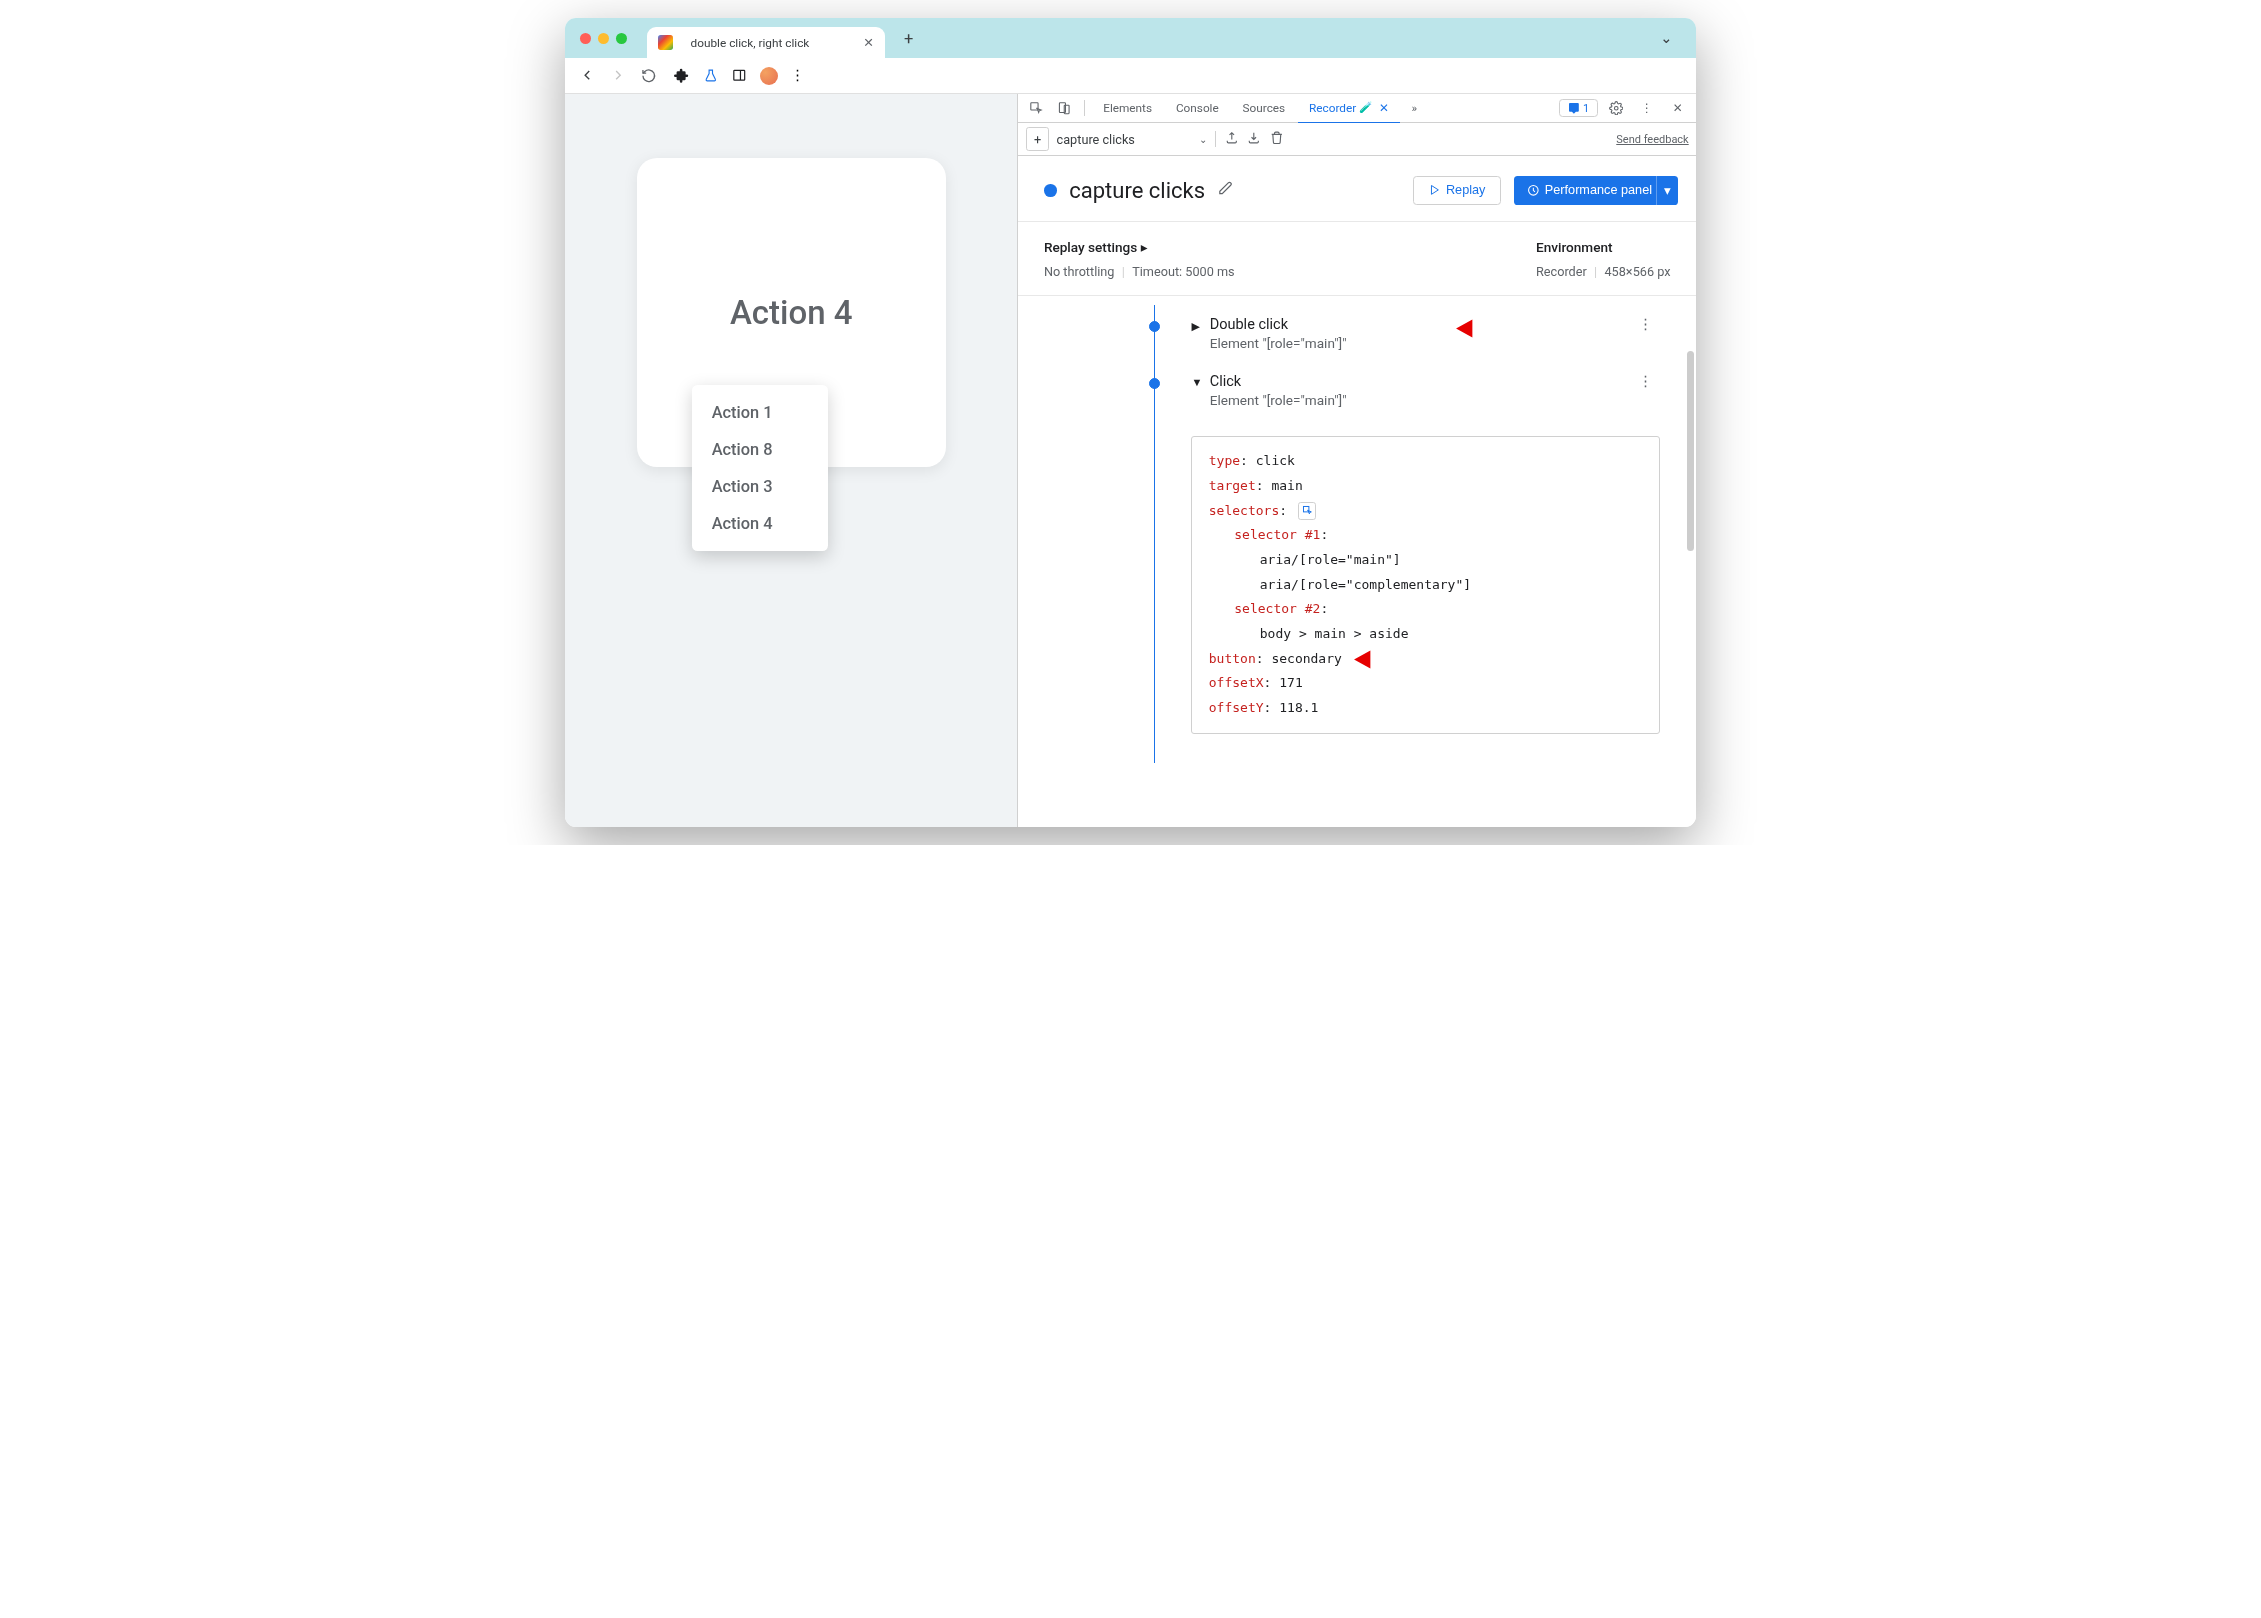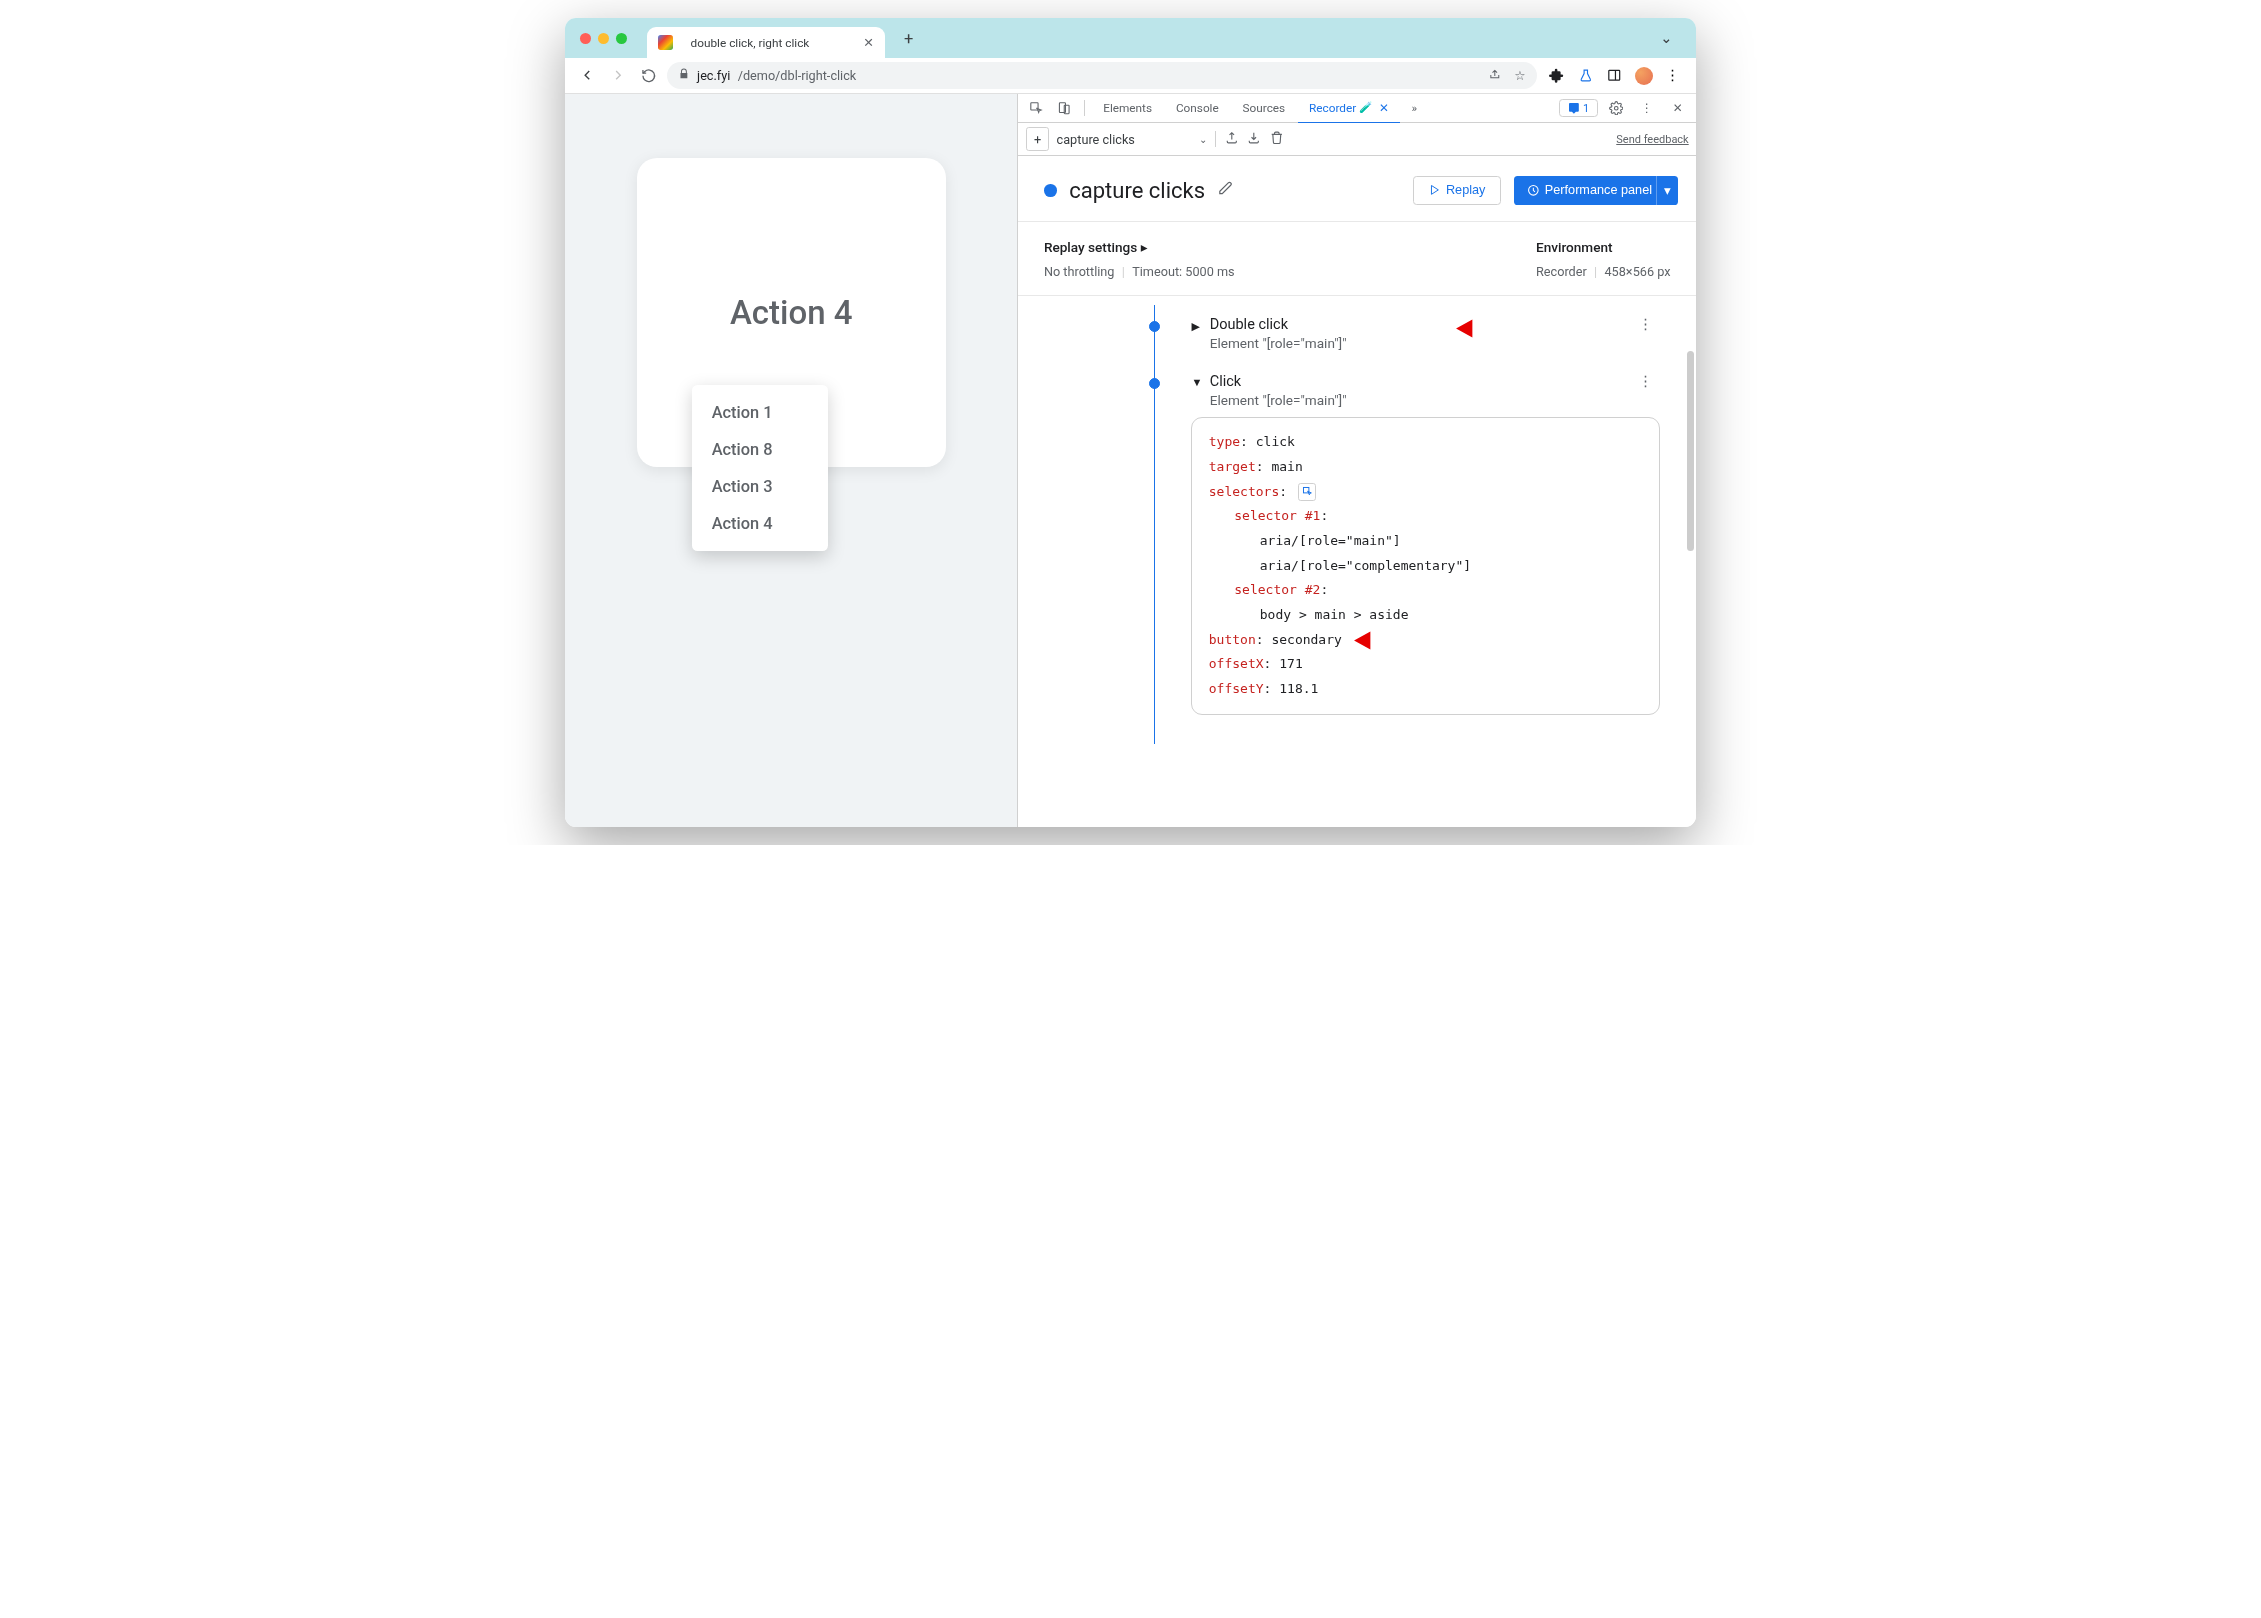--- a/index.html
+++ b/index.html
@@ -253,23 +253,23 @@
 }
 .step-dot.filled { background:#1a73e8; }
 .step-head { display:flex; align-items:flex-start; gap:7.3px; }
 .step-caret { cursor:pointer; font-size:11px; color:#202124; margin-top:3.6px; width:11px; }
 .step-title { font-size:14.5px; color:#202124; }
 .step-subtitle { font-size:13.6px; color:#5f6368; margin-top:1.8px; }
 .step-more { margin-left:auto; color:#5f6368; cursor:pointer; padding:0 7.3px; }
 
 
 .details {
-  margin-top: 9px;
+  margin-top: 28px;
   border:0.9px solid #d0d0d0;
-  border-radius:11px;
+  border-radius:3px;
   padding: 12.7px 16.4px;
   font-family: Menlo, Monaco, Consolas, monospace;
   font-size: 13px;
   line-height: 1.9;
   color:#202124;
 }
 .details .key { color:#c5221f; }
 .details .val { color:#202124; }
 .details .ind1 { padding-left:25.5px; }
 .details .ind2 { padding-left:51px; }
@@ -334,37 +334,20 @@
     <div class="nav-btn disabled">
       <svg width="16.4" height="16.4" viewBox="0 0 24 24" fill="none" stroke="#c4c4c4" stroke-width="2">
           <path d="M9 6l6 6-6 6"></path>
         </svg>
     </div>
     <div class="nav-btn">
       <svg width="15.5" height="15.5" viewBox="0 0 24 24" fill="none" stroke="#5f6368" stroke-width="2">
           <path d="M3 12a9 9 0 1 0 3-6.7L3 8"></path>
           <path d="M3 3v5h5"></path>
         </svg>
-    </div>
-    <div class="urlbox">
-      <span class="lock">
-        <svg width="11.8" height="11.8" viewBox="0 0 24 24" fill="#5f6368">
-            <path d="M6 10V7a6 6 0 1 1 12 0v3h1v11H5V10h1zm2 0h8V7a4 4 0 1 0-8 0v3z"></path>
-          </svg>
-      </span>
-      <span class="domain">jec.fyi</span>
-        <span class="path">/demo/dbl-right-click</span>
-      <div class="url-right">
-        <span>
-          <svg width="13.6" height="13.6" viewBox="0 0 24 24" fill="none" stroke="#5f6368" stroke-width="1.8">
-              <path d="M8 10l4-4 4 4M12 6v10M5 14v5h14v-5"></path>
-            </svg>
-        </span>
-        <span>☆</span>
-      </div>
     </div>
     <div class="ext-icons">
       <span>
           <svg width="15.5" height="15.5" viewBox="0 0 24 24" fill="#202124">
             <path d="M20 10h-2V7a2 2 0 0 0-2-2h-3V3a2 2 0 1 0-4 0v2H6a2 2 0 0 0-2 2v3H2a2 2 0 1 0 0 4h2v3a2 2 0 0 0 2 2h3v2a2 2 0 1 0 4 0v-2h3a2 2 0 0 0 2-2v-3h2a2 2 0 1 0 0-4z"></path>
           </svg>
         </span>
       <span>
           <svg width="13.6" height="13.6" viewBox="0 0 24 24" fill="none" stroke="#1a73e8" stroke-width="2">
             <path d="M9 2v6l-5 10a2 2 0 0 0 2 3h12a2 2 0 0 0 2-3l-5-10V2M8 2h8"></path>

